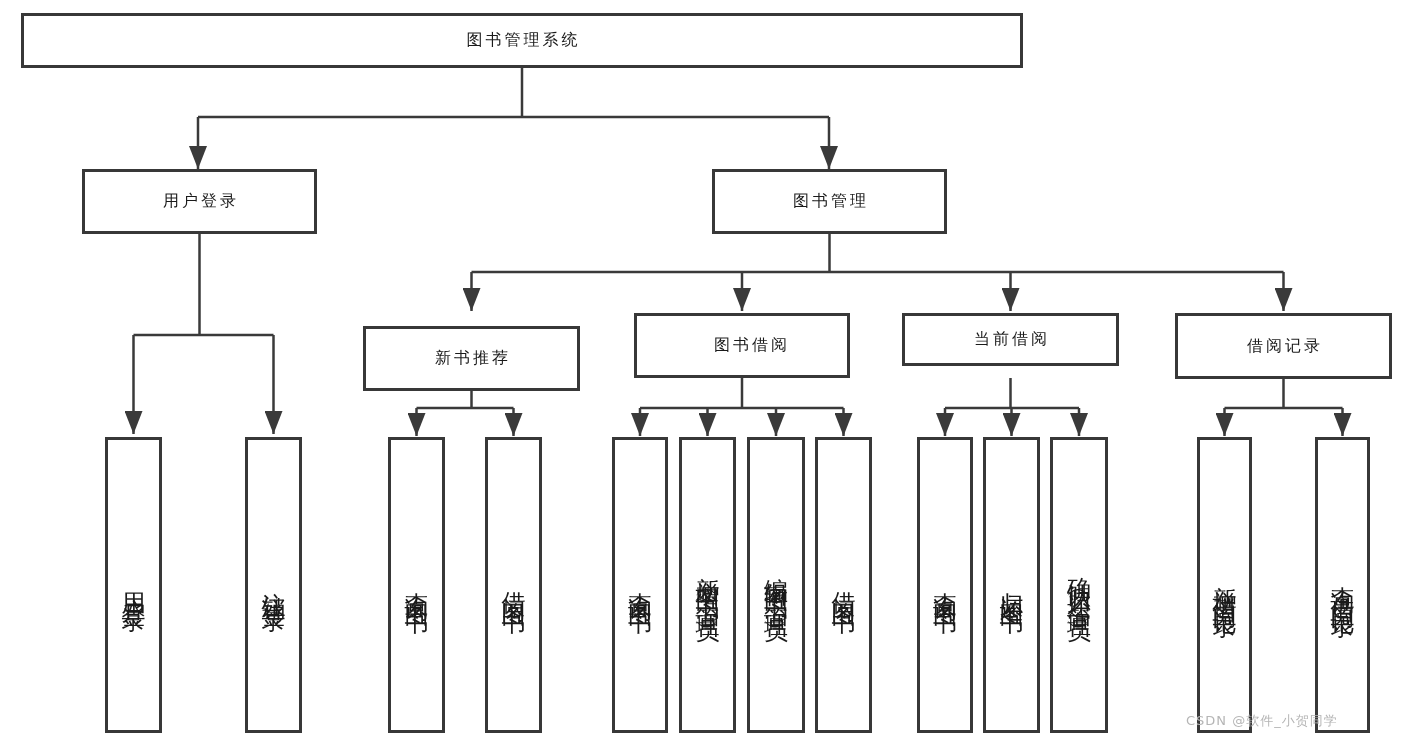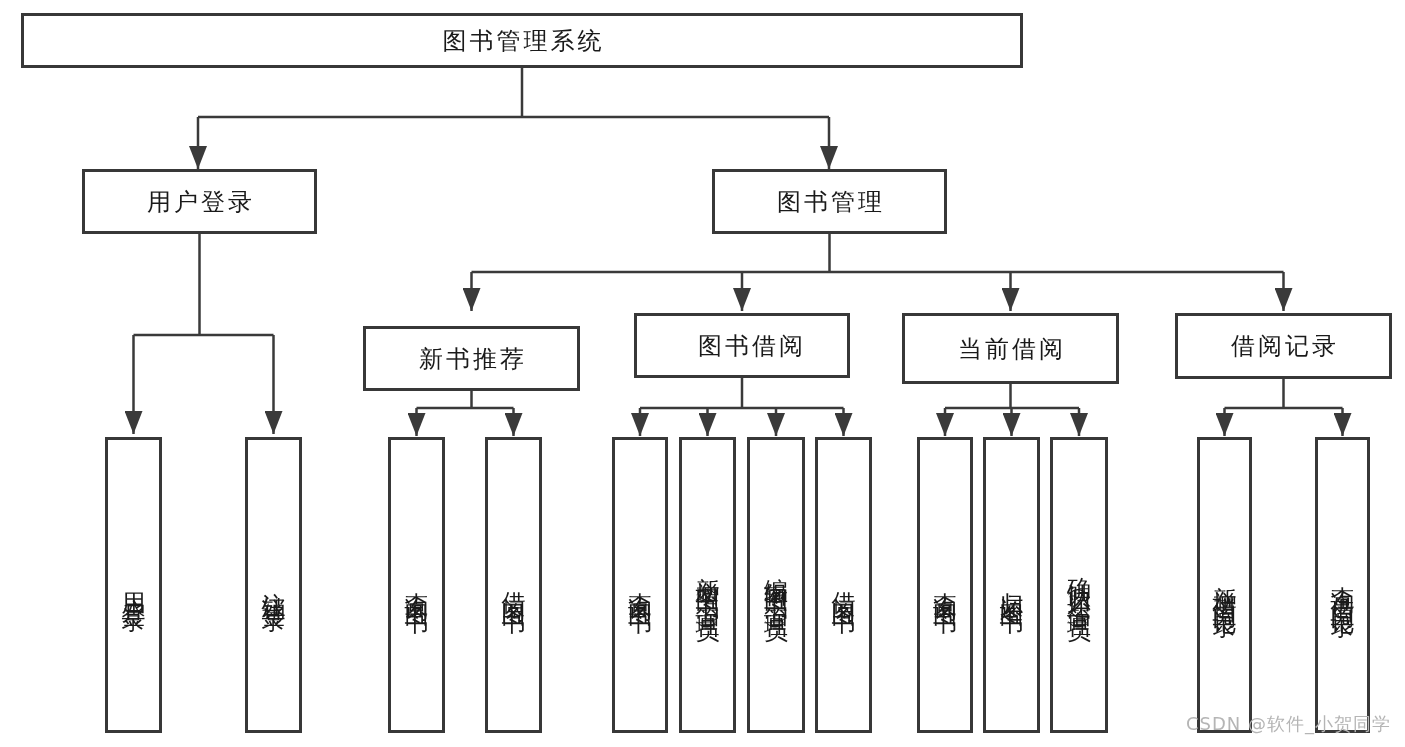--- a/index.html
+++ b/index.html
@@ -23,38 +23,38 @@
   #arrowhead path{fill:var(--line);stroke:none;}
   .node{
     position:absolute;
     box-sizing:border-box;
     border:3px solid var(--border);
     background:#fff;
     display:flex;
     align-items:center;
     justify-content:center;
     color:var(--text);
-    font-size:24px;
+    font-size:16px;
     letter-spacing:3px;
     text-indent:3px;
     white-space:nowrap;
     z-index:1;
   }
   .node.v{
     writing-mode:vertical-rl;
     text-orientation:mixed;
     letter-spacing:6px;
     text-indent:0;
     font-size:24px;
     line-height:1;
   }
   .watermark{
     position:absolute;
     left:1186px;top:712px;
-    font-size:18px;
+    font-size:13px;
     letter-spacing:1px;
     color:var(--watermark);
     white-space:nowrap;
     z-index:2;
   }
 </style>
 </head>
 <body>
 
 <div class="canvas">
@@ -107,21 +107,21 @@
     <path class="a" d="M1342.5 408 V436"></path>
   </svg>
 
   <div class="node" style="left:21px;top:13px;width:1002px;height:55px;">图书管理系统</div>
 
   <div class="node" style="left:82px;top:169px;width:235px;height:65px;">用户登录</div>
   <div class="node" style="left:712px;top:169px;width:235px;height:65px;">图书管理</div>
 
   <div class="node" style="left:363px;top:313px;width:217px;height:65px;margin-top:13px;">新书推荐</div>
   <div class="node" style="left:634px;top:313px;width:216px;height:65px;padding-left:17px;">图书借阅</div>
-  <div class="node" style="left:902px;top:313px;width:217px;height:71px;">当前借阅</div>
+  <div class="node" style="left:902px;top:313px;width:217px;height:53px;">当前借阅</div>
   <div class="node" style="left:1175px;top:313px;width:217px;height:66px;">借阅记录</div>
 
   <div class="node v" style="left:105px;top:437px;width:57px;height:296px;">用户登录</div>
   <div class="node v" style="left:245px;top:437px;width:57px;height:296px;">注销登录</div>
 
   <div class="node v" style="left:388px;top:437px;width:57px;height:296px;">查询图书</div>
   <div class="node v" style="left:485px;top:437px;width:57px;height:296px;">借阅图书</div>
 
   <div class="node v" style="left:612px;top:437px;width:56px;height:296px;">查询图书</div>
   <div class="node v" style="left:679px;top:437px;width:57px;height:296px;">新增图书（管理员）</div>

